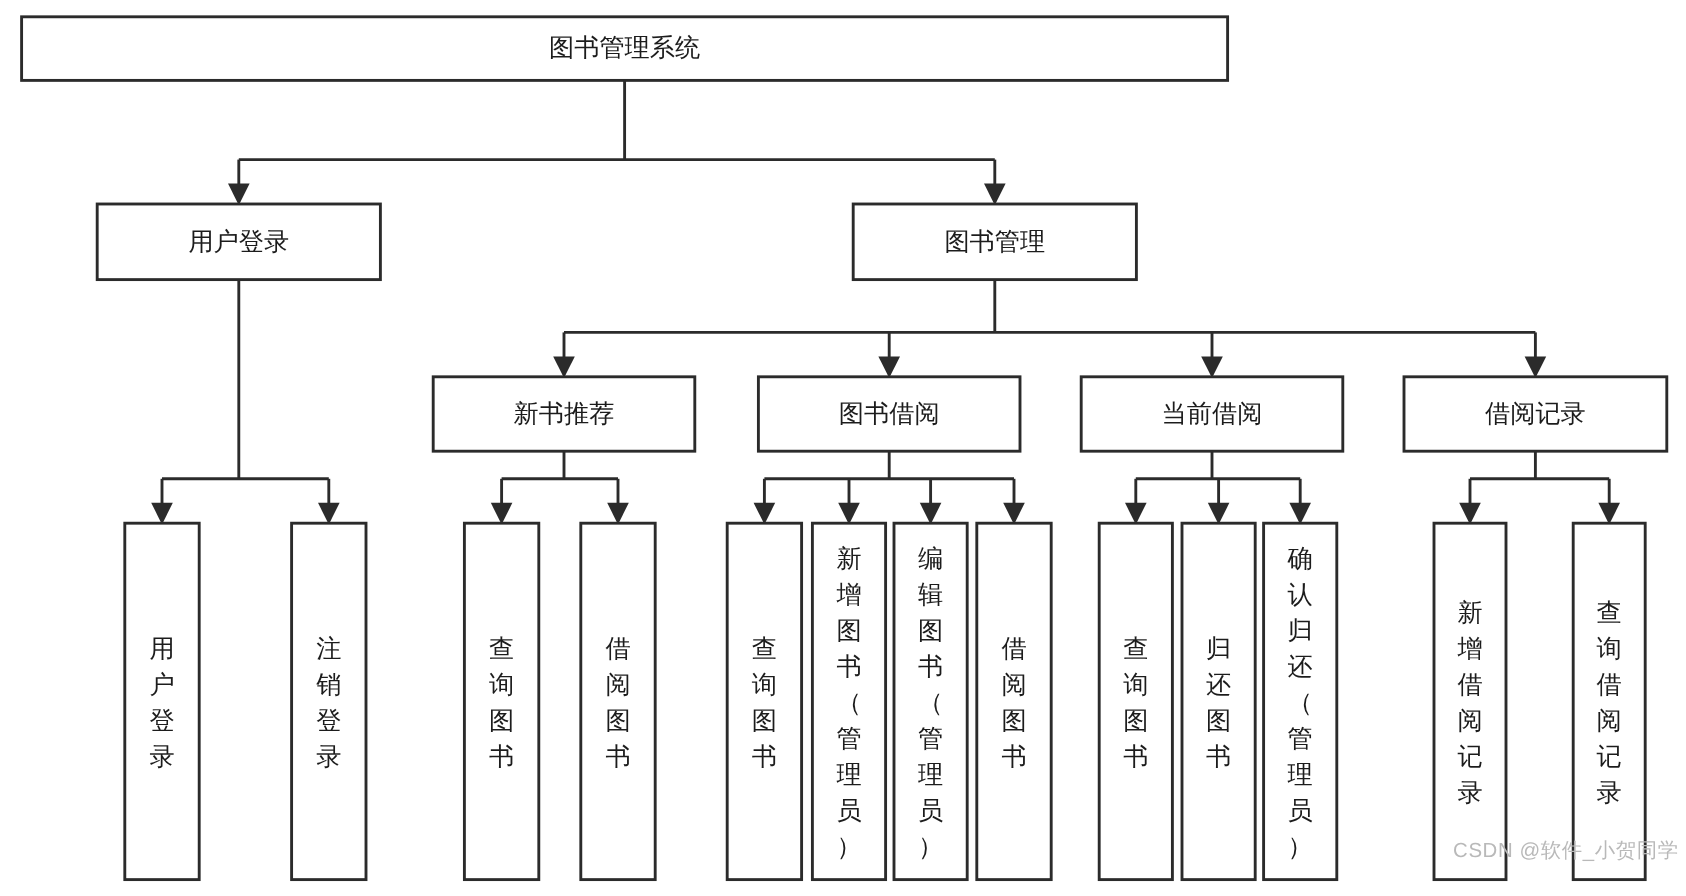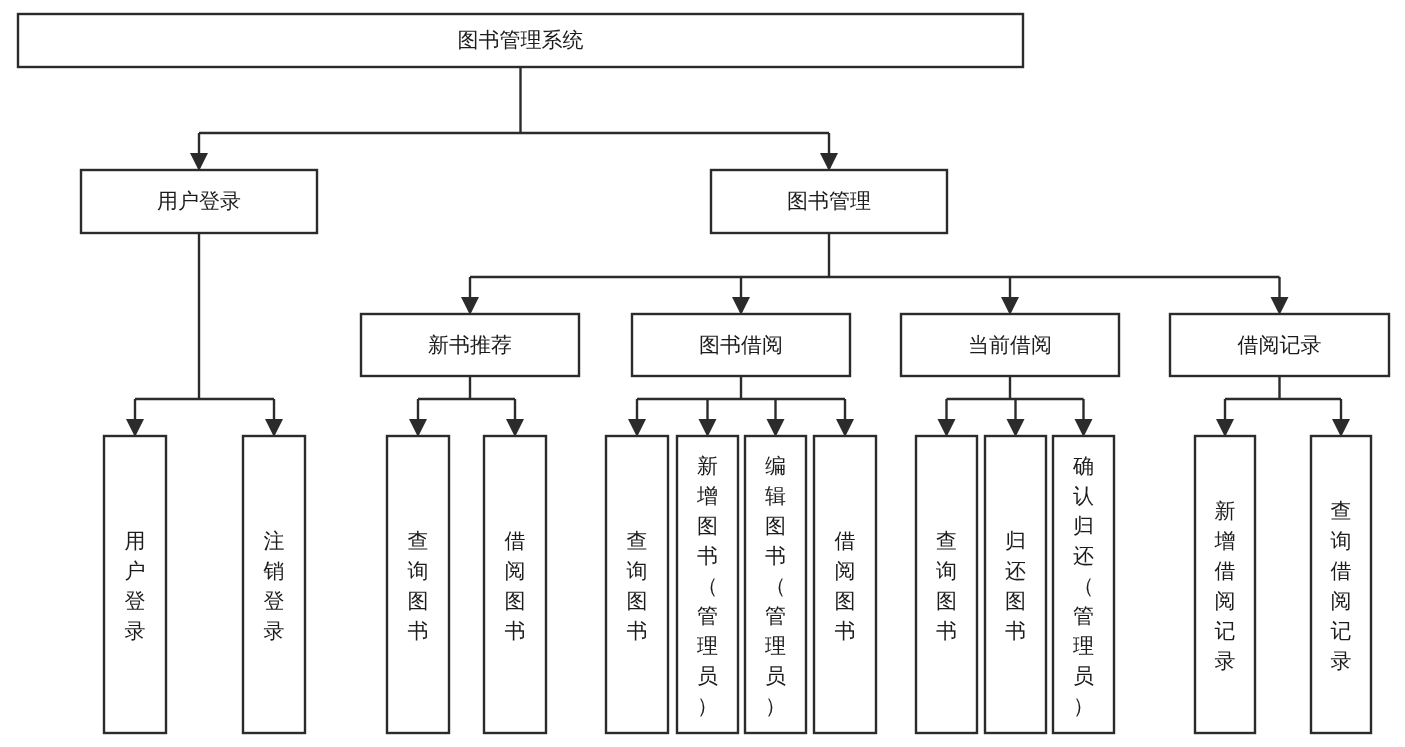--- a/index.html
+++ b/index.html
@@ -215,13 +215,14 @@
         <g>
           <rect x="1195" y="436" width="60" height="297" class="node-rect"></rect>
           <text x="1225" class="node-label-v"><tspan x="1225" y="517.9">新</tspan><tspan x="1225" y="547.9">增</tspan><tspan x="1225" y="577.9">借</tspan><tspan x="1225" y="607.9">阅</tspan><tspan x="1225" y="637.9">记</tspan><tspan x="1225" y="667.9">录</tspan></text>
         </g>
         <g>
           <rect x="1311" y="436" width="60" height="297" class="node-rect"></rect>
           <text x="1341" class="node-label-v"><tspan x="1341" y="517.9">查</tspan><tspan x="1341" y="547.9">询</tspan><tspan x="1341" y="577.9">借</tspan><tspan x="1341" y="607.9">阅</tspan><tspan x="1341" y="637.9">记</tspan><tspan x="1341" y="667.9">录</tspan></text>
         </g>
       </g>
   </svg>
+  <div class="watermark">CSDN @软件_小贺同学</div>
 </div>
 
 </body></html>

